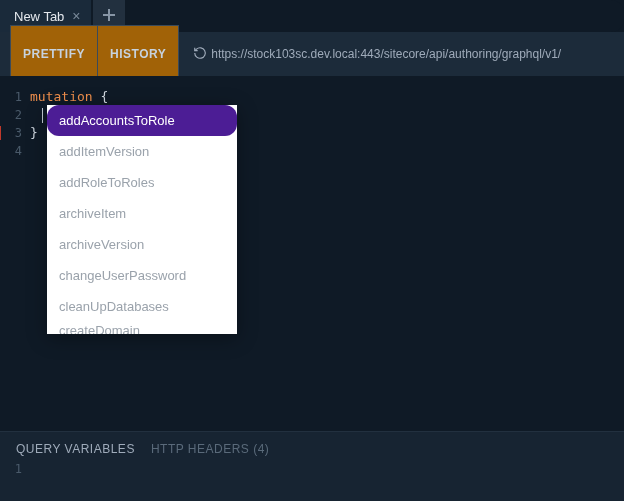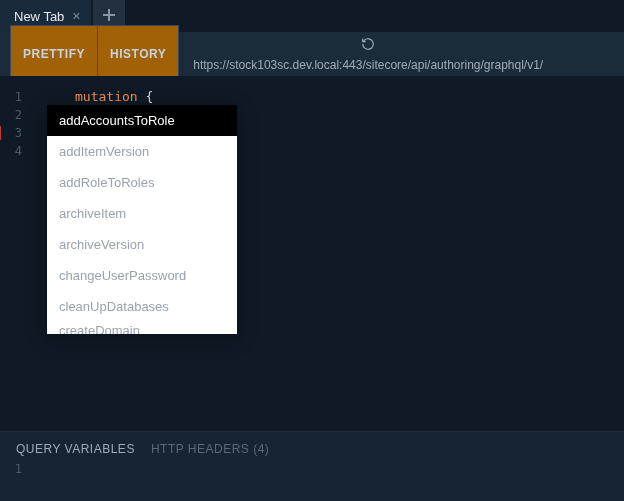--- a/index.html
+++ b/index.html
@@ -64,21 +64,20 @@
     cursor: pointer;
   }
   .tool-btn + .tool-btn { border-left: none; }
   .reload-url {
     display: flex;
     align-items: center;
     margin-left: 14px;
     gap: 4px;
     color: #9fabba;
     font-size: 12px;
-    flex-direction: column;
   }
   .reload-url svg { stroke: #9fabba; }
   .editor-area {
     position: relative;
     height: 355px;
     background: #0f1a26;
     display: flex;
   }
   .gutter {
     width: 30px;
@@ -96,21 +95,21 @@
     position: absolute;
     left: -2px; top: 2px;
     width: 3px; height: 14px;
     background: #c0392b;
   }
   .code {
     padding-top: 12px;
     font-family: Menlo, Consolas, monospace;
     font-size: 13px;
   }
-  .code .line { height: 18px; line-height: 18px; white-space: pre; margin-left: 45px; }
+  .code .line { height: 18px; line-height: 18px; white-space: pre; }
   .kw { color: #f08f4c; }
   .brace { color: #d0d8e0; }
   .caret {
     display: inline-block;
     width: 1px; height: 15px;
     background: #c5cdd6;
     vertical-align: middle;
     margin-left: 12px;
   }
 
@@ -126,22 +125,23 @@
     z-index: 50;
   }
   .ac-item {
     padding: 8px 12px;
     color: #9aa2ab;
     cursor: pointer;
     white-space: nowrap;
     overflow: hidden;
   }
   .ac-item.selected {
-    background: #000000;
+    background: #4c1d95;
     color: #ffffff;
+    border-radius: 12px;
   }
   .ac-item.cutoff {
     height: 12px;
     padding-top: 0;
     padding-bottom: 0;
     overflow: hidden;
     line-height: 18px;
   }
   .ac-item.payload {
     color: #e08a1f;

